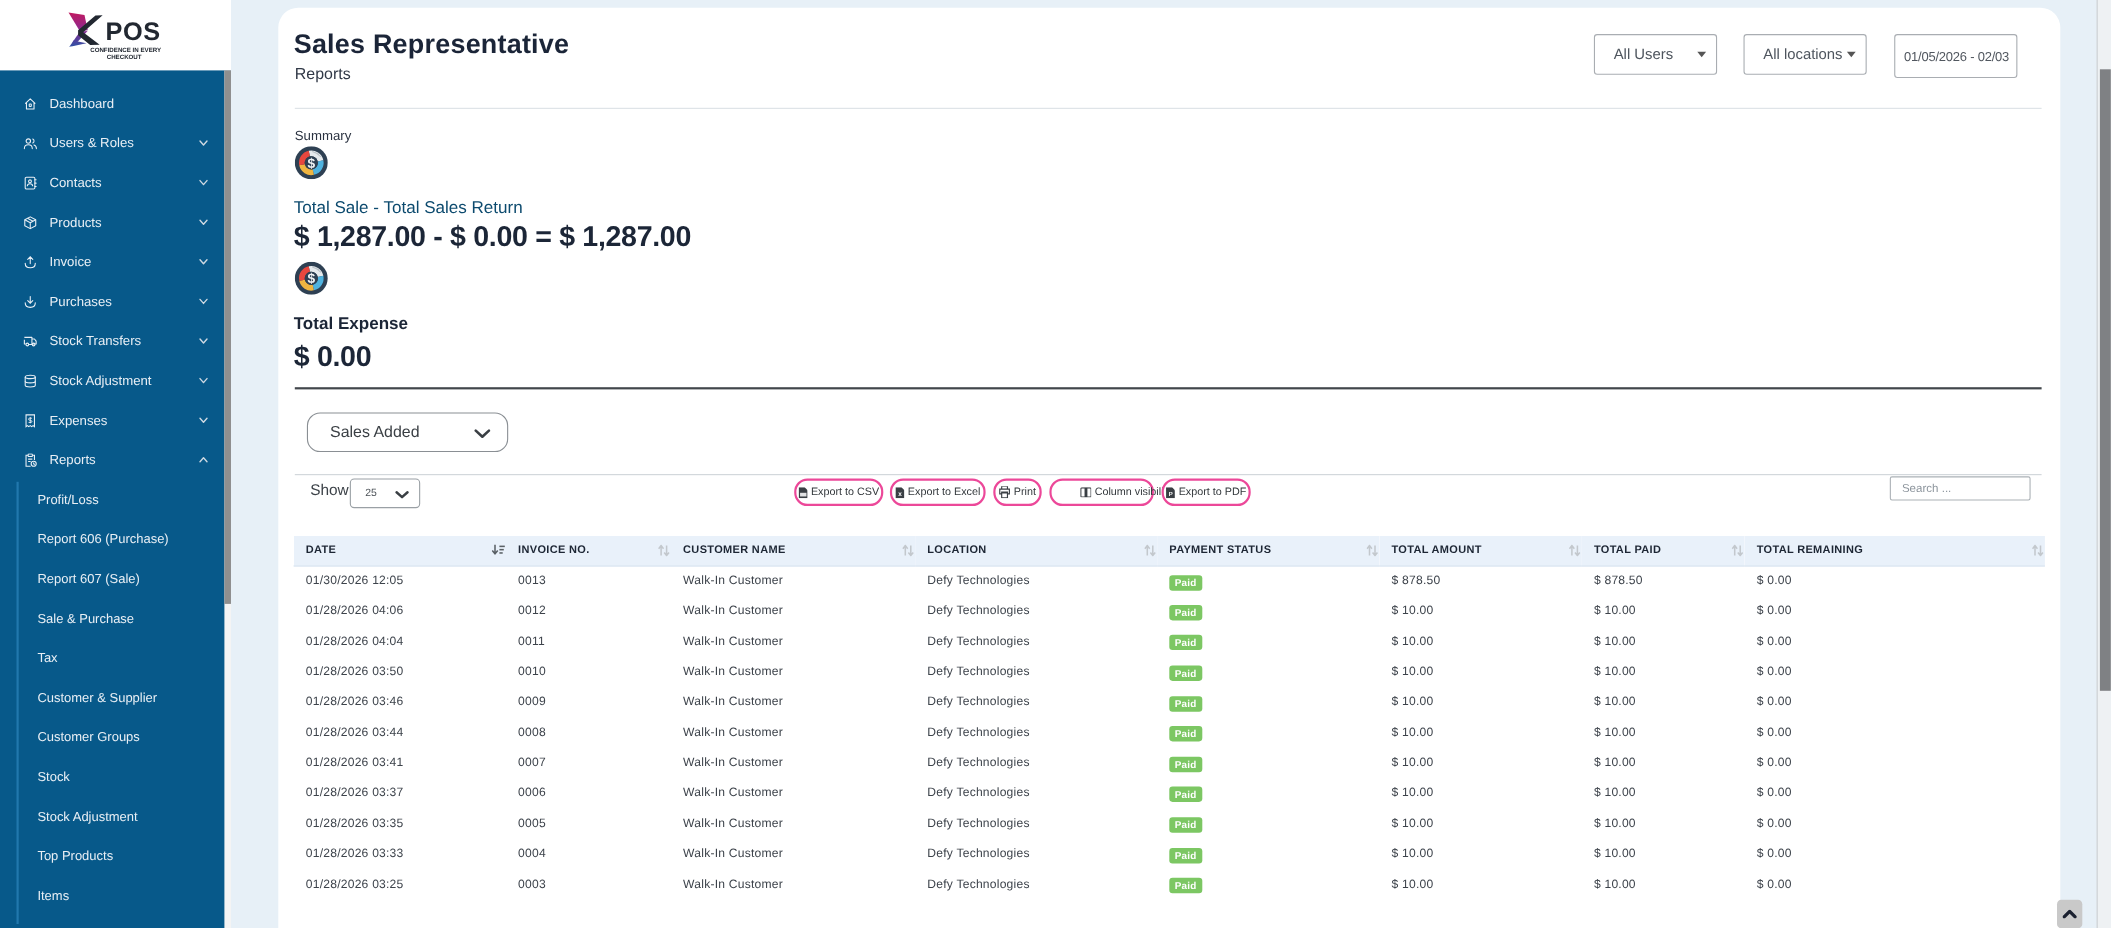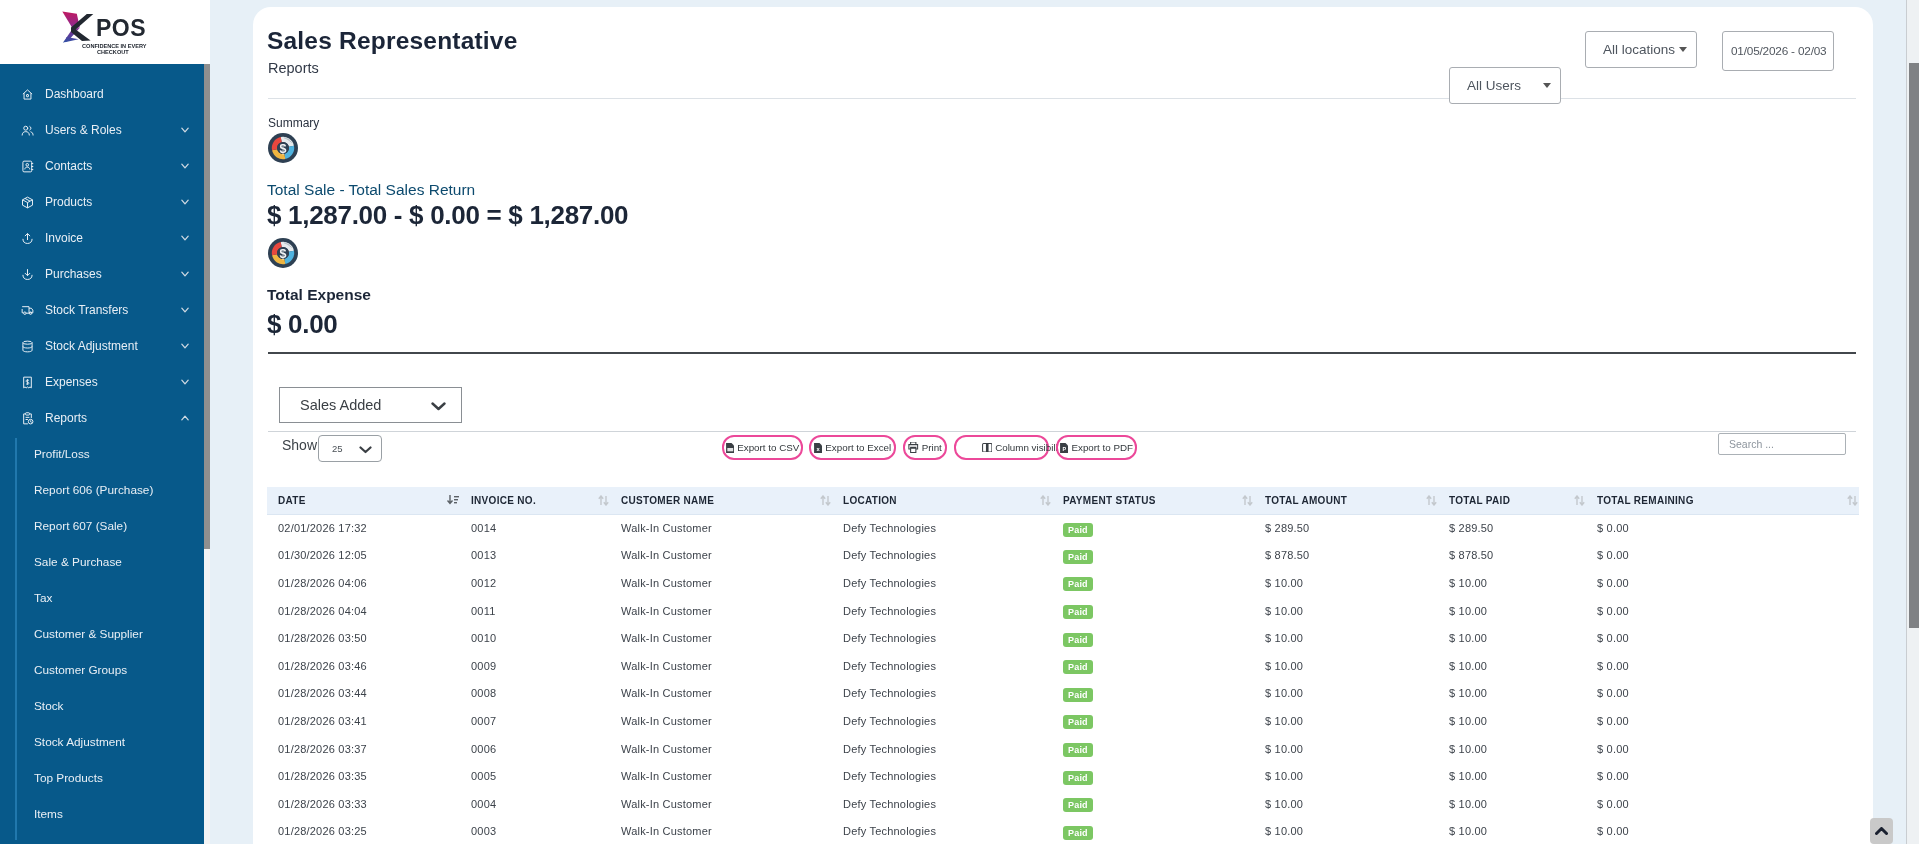--- a/index.html
+++ b/index.html
@@ -27,27 +27,27 @@
 #summary-lbl { position:absolute; left:15px; top:109px; font-size:12px; color:#2a3240;text-align:right; }
 .dollar-ic { position:absolute; left:15px; width:30px; height:30px; }
 #tsl { position:absolute; left:14px; top:174px; font-size:15.5px; font-weight:normal; color:#0c4a6e; }
 #tsv { position:absolute; left:14px; top:192.5px; font-size:26px; font-weight:bold; color:#1c2637; letter-spacing:-0.3px; }
 #tel { position:absolute; left:14px; top:279px; font-size:15.5px; font-weight:bold; color:#1c2637; }
 #tev { position:absolute; left:14px; top:302px; font-size:26px; font-weight:bold; color:#1c2637; letter-spacing:-0.3px; }
 .hr2 { position:absolute; left:15px; top:345px; width:1588px; height:2px; background:#42474c; }
 
 
 .filt { position:absolute; top:24px; height:37px; border:1px solid #a9adb2; border-radius:3px; background:#fff; font-size:13.5px; color:#4e555e; display:flex; align-items:center; padding-left:17px; white-space:nowrap; }
-#f1 { left:1196px; width:112px;margin-top:36px; }
+#f1 { left:1196px; width:112px; }
 #f2 { left:1332px; width:112px; }
 #f3 { left:1469px; top:24px; width:112px; height:40px; font-size:11.8px; padding-left:8px; color:#51575f; letter-spacing:-0.2px; }
 .car { position:absolute; right:9px; top:15px; width:0; height:0; border-left:4.5px solid transparent; border-right:4.5px solid transparent; border-top:5px solid #555; }
 
 
-#sel-big { position:absolute; left:26px; top:368px; width:183px; height:36px; border:1px solid #8a8f94; border-radius:0; font-size:14.5px; color:#3a3f44; display:flex; align-items:center; padding-left:20px;margin-top:12px; }
+#sel-big { position:absolute; left:26px; top:368px; width:183px; height:36px; border:1px solid #8a8f94; border-radius:12px; font-size:14.5px; color:#3a3f44; display:flex; align-items:center; padding-left:20px; }
 .hr3 { position:absolute; left:15px; top:424px; width:1588px; height:1px; background:#cfd4d9; }
 #show-lbl { position:absolute; left:29px; top:430px; font-size:14px; color:#3c4248; }
 #sel-small { position:absolute; left:65px; top:428px; width:64px; height:27px; border:1px solid #9aa0a5; border-radius:4px; font-size:9.5px; color:#4a5056; display:flex; align-items:center; padding-left:13px; }
 
 
 .btn { position:absolute; top:428px; height:25px; border:2px solid #ec4899; border-radius:12px; background:#fff; font-size:9.8px; color:#33383c; display:flex; align-items:center; justify-content:center; white-space:nowrap; }
 .btn svg { margin-right:3px; flex:none; }
 #b1 { left:469px; width:81px; }
 #b2 { left:556px; width:87px; }
 #b3 { left:650px; width:44px; }
@@ -154,30 +154,20 @@
             </svg></th>
       <th>TOTAL PAID<svg class="sort" width="11" height="11" viewBox="0 0 11 11">
               <use href="#s-in"></use>
             </svg></th>
       <th>TOTAL REMAINING<svg class="sort" width="11" height="11" viewBox="0 0 11 11">
               <use href="#s-in"></use>
             </svg></th>
     </tr>
       </thead>
     <tbody id="tbody">
-        <tr>
-          <td>02/01/2026 17:32</td>
-          <td>0014</td>
-          <td>Walk-In Customer</td>
-          <td>Defy Technologies</td>
-          <td><span class="badge">Paid</span></td>
-          <td>$ 289.50</td>
-          <td>$ 289.50</td>
-          <td>$ 0.00</td>
-        </tr>
         <tr>
           <td>01/30/2026 12:05</td>
           <td>0013</td>
           <td>Walk-In Customer</td>
           <td>Defy Technologies</td>
           <td><span class="badge">Paid</span></td>
           <td>$ 878.50</td>
           <td>$ 878.50</td>
           <td>$ 0.00</td>
         </tr>

